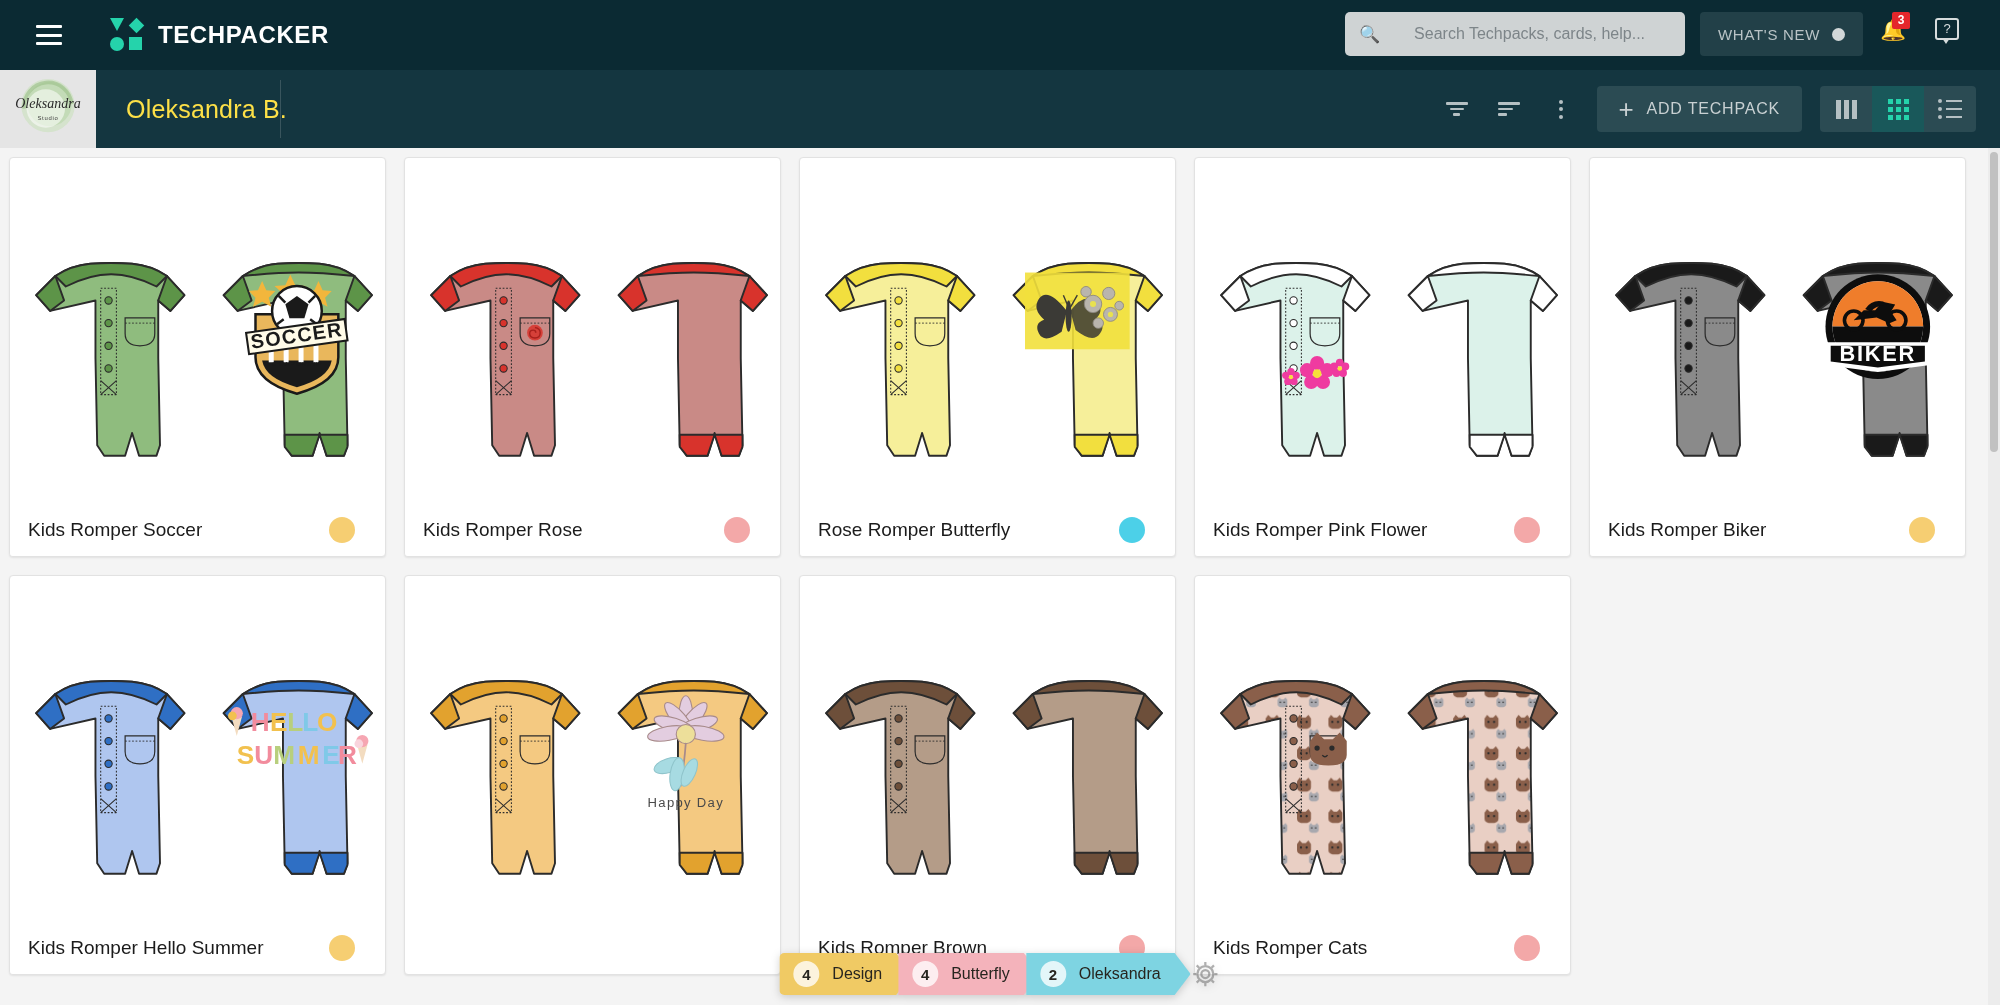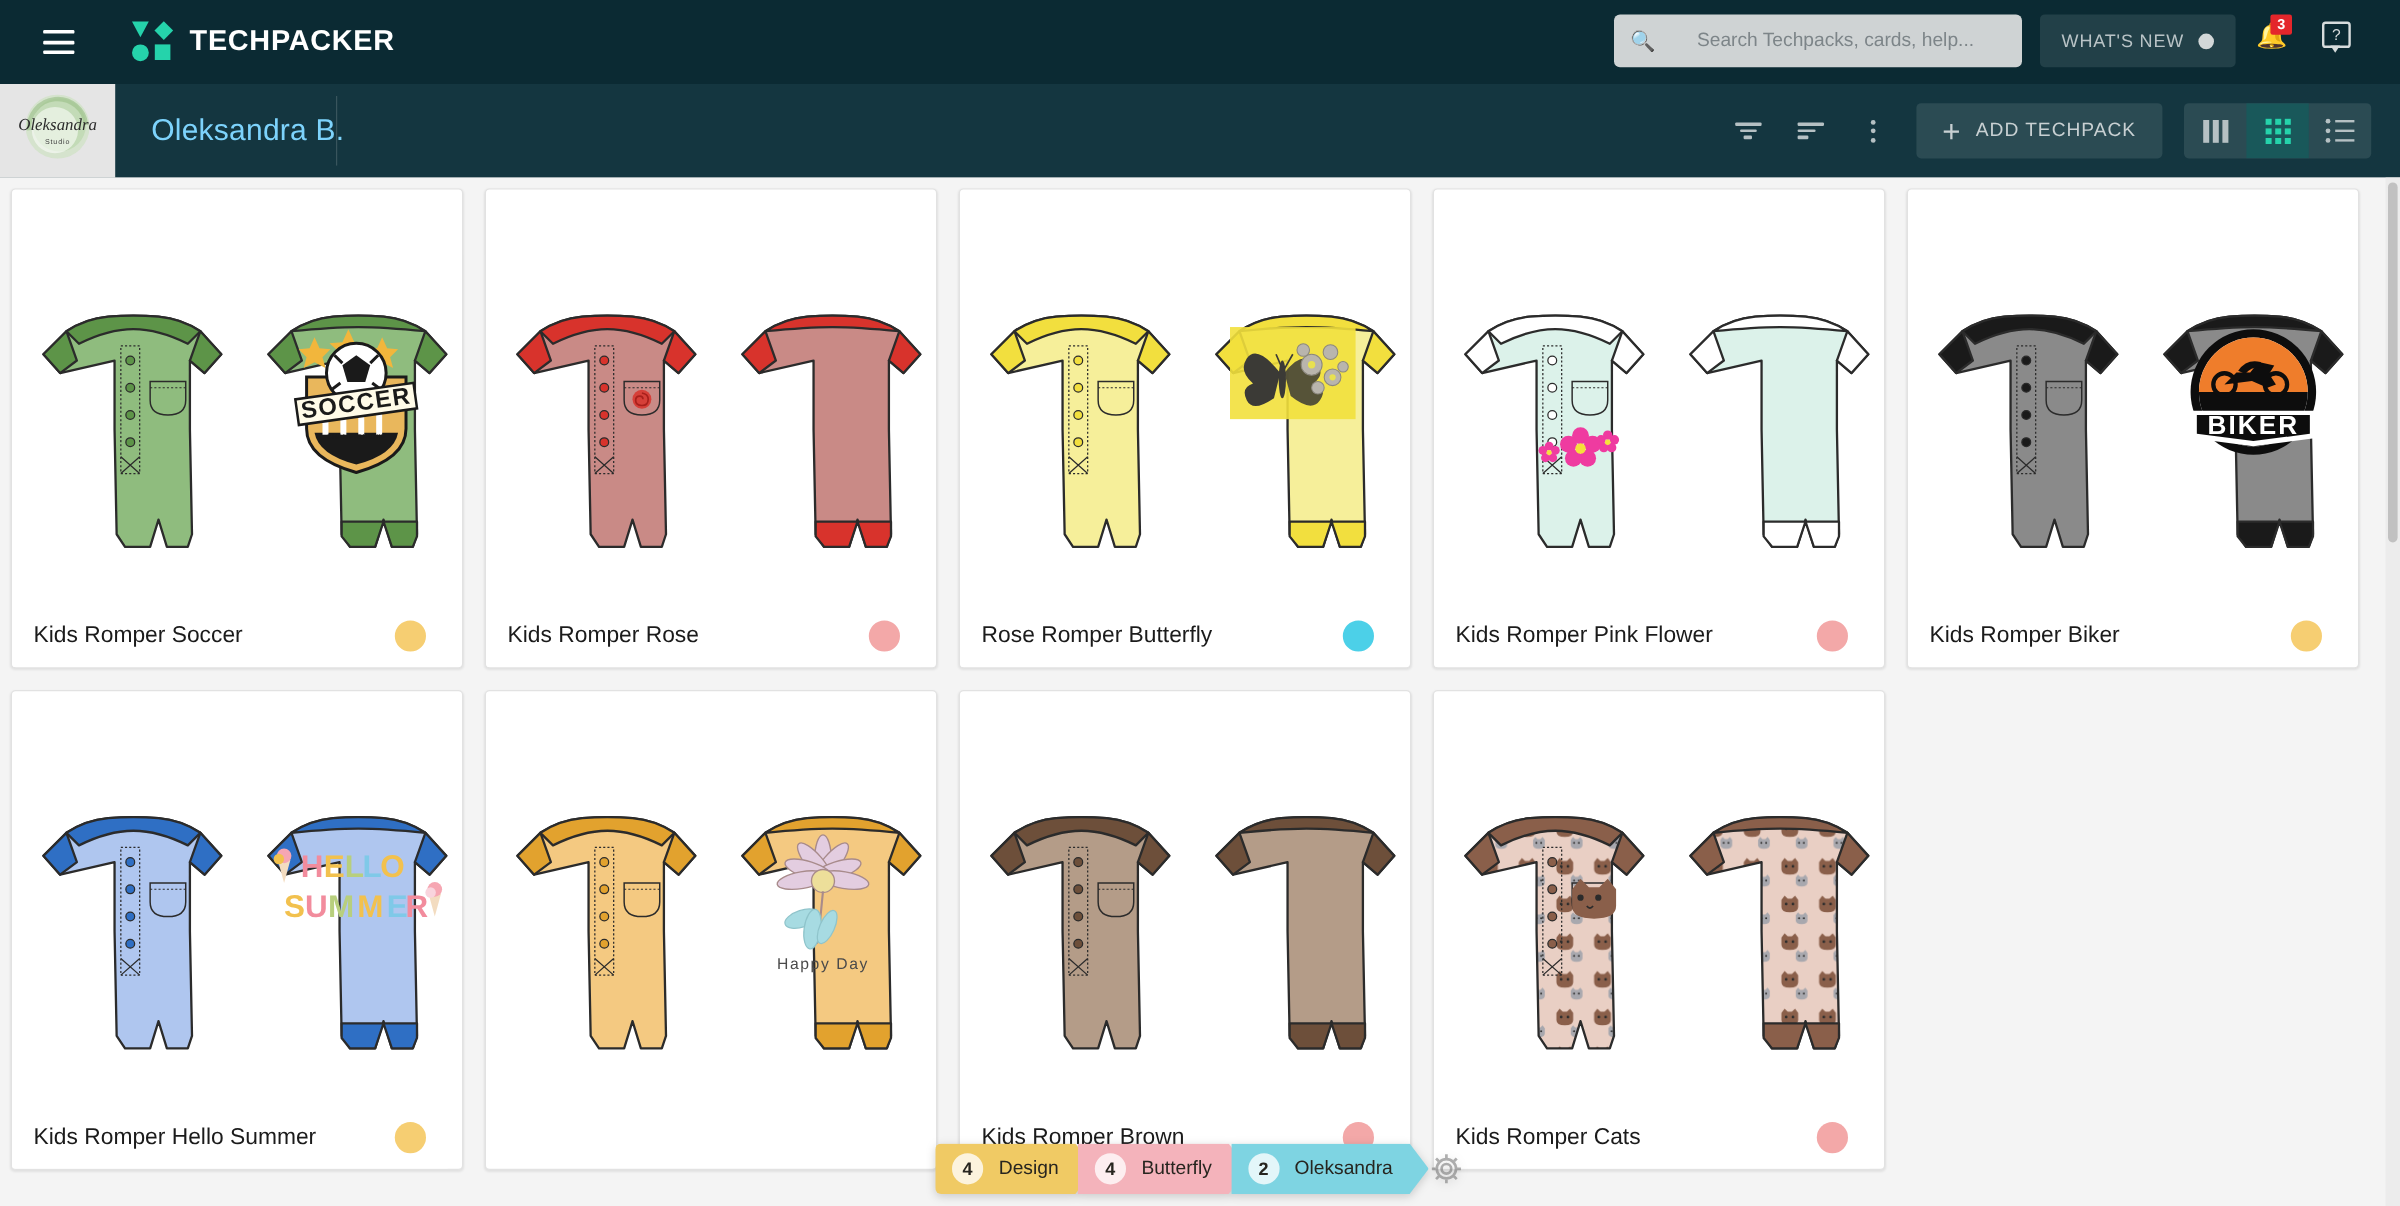--- a/index.html
+++ b/index.html
@@ -99,21 +99,21 @@
     display: flex; align-items: center;
     position: relative;
   }
   .avatar {
     width: 96px; height: 78px; background: #e5e5e5;
     display: flex; align-items: flex-start; justify-content: center;
     overflow: hidden; flex-shrink: 0;
   }
   .avatar svg { width: 74px; height: 74px; }
   .workspace-title {
-    color: #7dd3fc; font-size: 25px; margin-left: 30px;
+    color: #fde047; font-size: 25px; margin-left: 30px;
     letter-spacing: 0.2px;
   }
   .divider-v {
     position: absolute; left: 280px; top: 10px;
     width: 1px; height: 58px; background: #39555d;
   }
 
   .tools { position: absolute; right: 10px; display: flex; align-items: center; gap: 0; }
 
   .icon-btn {

